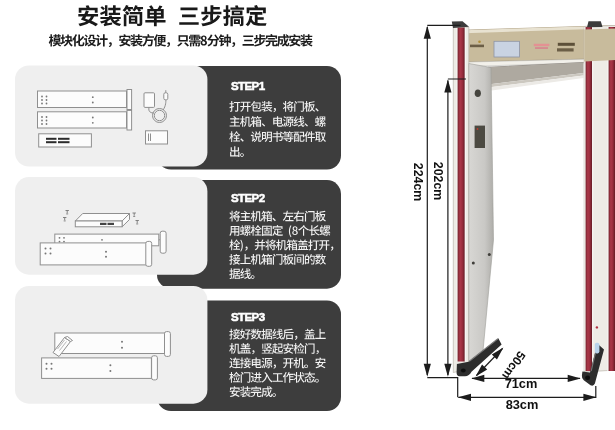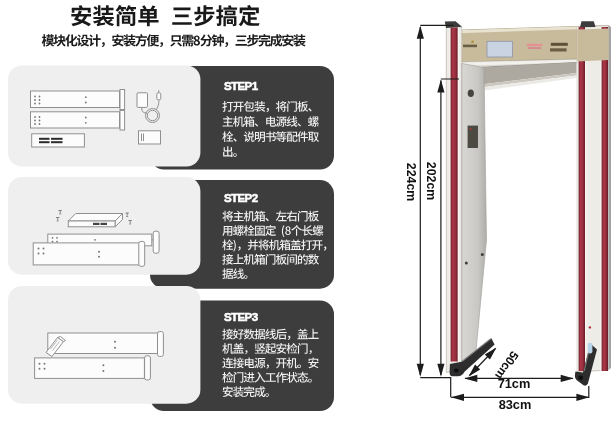--- a/index.html
+++ b/index.html
@@ -1,15 +1,15 @@
 <!DOCTYPE html>
 <html><head><meta charset="utf-8">
 <style>
 html,body{margin:0;padding:0;width:615px;height:430px;background:#fff;overflow:hidden;font-family:"Liberation Sans",sans-serif}
-#stage{position:absolute;left:0;top:0;width:563px;height:430px}
+#stage{position:absolute;left:7px;top:0;width:563px;height:430px}
 </style></head>
 <body>
 
 <div id="stage">
 <svg width="615" height="430" viewBox="0 0 615 430" font-family="&quot;Liberation Sans&quot;,sans-serif">
       <defs>
 <path id="g0" d="M295 -14C444 -14 544 72 544 184C544 285 488 345 419 382V387C467 422 514 483 514 556C514 674 430 753 299 753C170 753 76 677 76 557C76 479 117 423 174 382V377C105 341 47 279 47 184C47 68 152 -14 295 -14ZM341 423C264 454 206 488 206 557C206 617 246 650 296 650C358 650 394 607 394 547C394 503 377 460 341 423ZM298 90C229 90 174 133 174 200C174 256 202 305 242 338C338 297 407 266 407 189C407 125 361 90 298 90Z"></path>
         <path id="g1" d="M119 754V631H882V754ZM188 432V310H802V432ZM63 93V-29H935V93Z"></path>
         <path id="g2" d="M235 846C188 704 108 561 24 470C44 440 78 375 89 345C107 365 124 386 141 409V-88H255V596C286 657 315 721 338 784V693H583V633H351V229H571C562 194 548 161 523 132C481 155 447 183 420 215L315 180C349 134 389 95 436 62C394 40 340 22 272 8C297 -16 332 -64 346 -91C428 -66 493 -35 542 2C645 -45 768 -71 913 -83C928 -50 959 2 986 29C847 36 726 54 627 87C659 130 678 178 689 229H929V633H701V693H953V798H343L348 811ZM462 391H583V356L582 317H462ZM701 391H812V317H700L701 355ZM462 546H583V473H462ZM701 546H812V473H701Z"></path>
         <path id="g3" d="M688 839 576 795C629 688 702 575 779 482H248C323 573 390 684 437 800L307 837C251 686 149 545 32 461C61 440 112 391 134 366C155 383 175 402 195 423V364H356C335 219 281 87 57 14C85 -12 119 -61 133 -92C391 3 457 174 483 364H692C684 160 674 73 653 51C642 41 631 38 613 38C588 38 536 38 481 43C502 9 518 -42 520 -78C579 -80 637 -80 672 -75C710 -71 738 -60 763 -28C798 14 810 132 820 430V433C839 412 858 393 876 375C898 407 943 454 973 477C869 563 749 711 688 839Z"></path>

